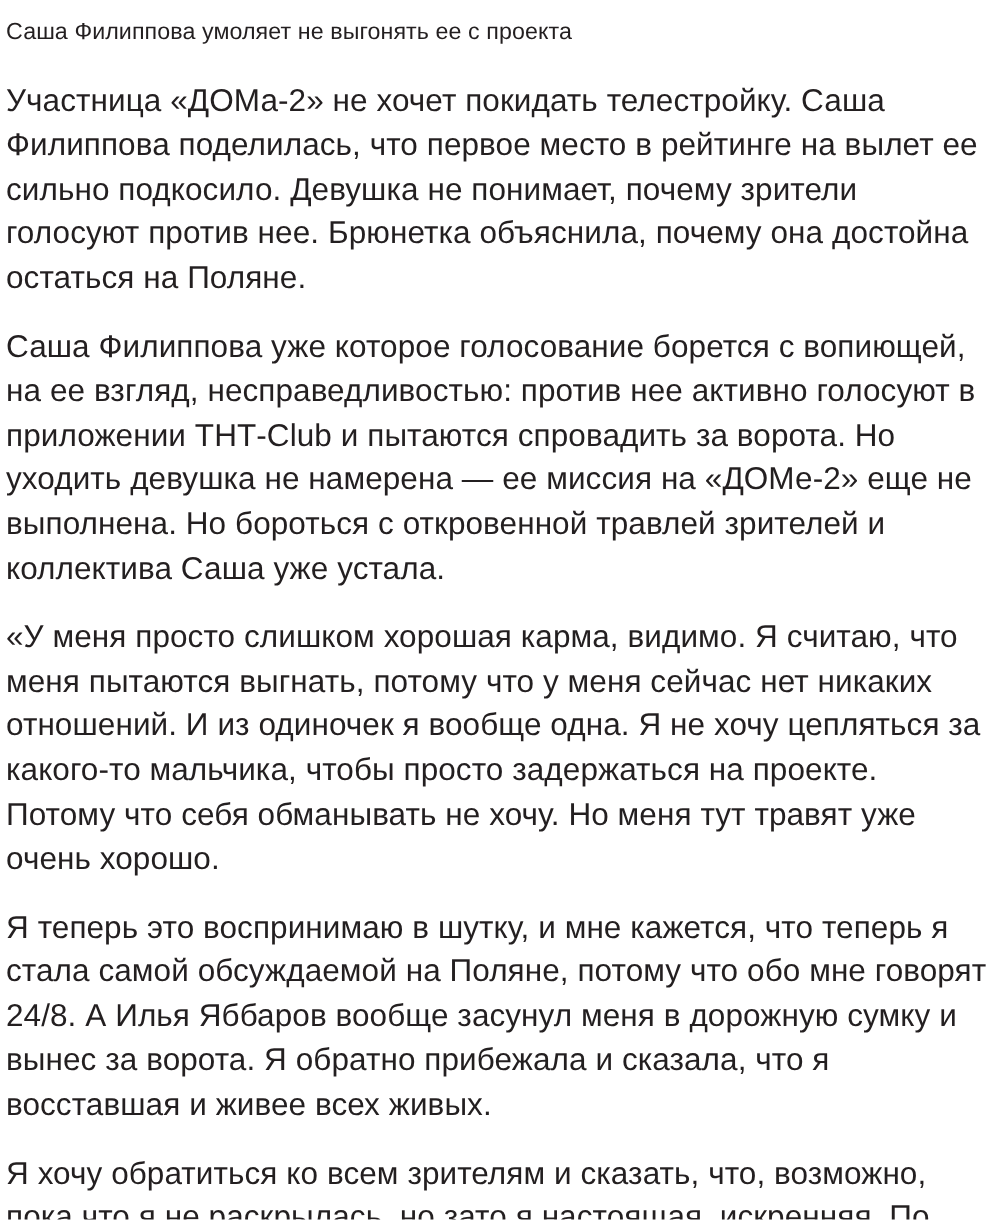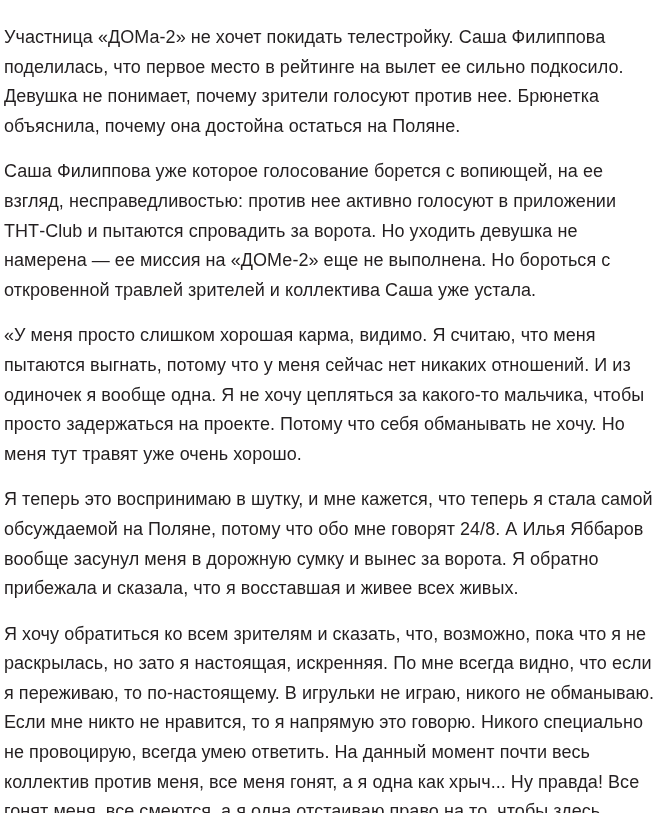--- a/index.html
+++ b/index.html
@@ -21,40 +21,41 @@
   }
   .headline {
     font-size: 15.5px;
     line-height: 29.6px;
     font-weight: 400;
     color: #231f20;
     margin: 0;
     letter-spacing: 0.05px;
   }
   .para {
-    font-size: 18px;
+    font-size: 21px;
     line-height: 29.6px;
     font-weight: 400;
     color: #231f20;
     margin: 0;
     letter-spacing: 0.05px;
     text-align: left;
   }
   .para-spacer {
     height: 16px;
   }
   .headline-spacer {
     height: 16px;
   }
 </style>
 </head>
 <body>
 
 <div class="article">
 
+  <h1 class="headline">Саша Филиппова умоляет не выгонять ее с проекта</h1>
 
   <div class="headline-spacer"></div>
 
   <p class="para">Участница «ДОМа-2» не хочет покидать телестройку. Саша Филиппова поделилась, что первое место в рейтинге на вылет ее сильно подкосило. Девушка не понимает, почему зрители голосуют против нее. Брюнетка объяснила, почему она достойна остаться на Поляне.</p>
 
   <div class="para-spacer"></div>
 
   <p class="para">Саша Филиппова уже которое голосование борется с вопиющей, на ее взгляд, несправедливостью: против нее активно голосуют в приложении ТНТ-Club и пытаются спровадить за ворота. Но уходить девушка не намерена — ее миссия на «ДОМе-2» еще не выполнена. Но бороться с откровенной травлей зрителей и коллектива Саша уже устала.</p>
 
   <div class="para-spacer"></div>

